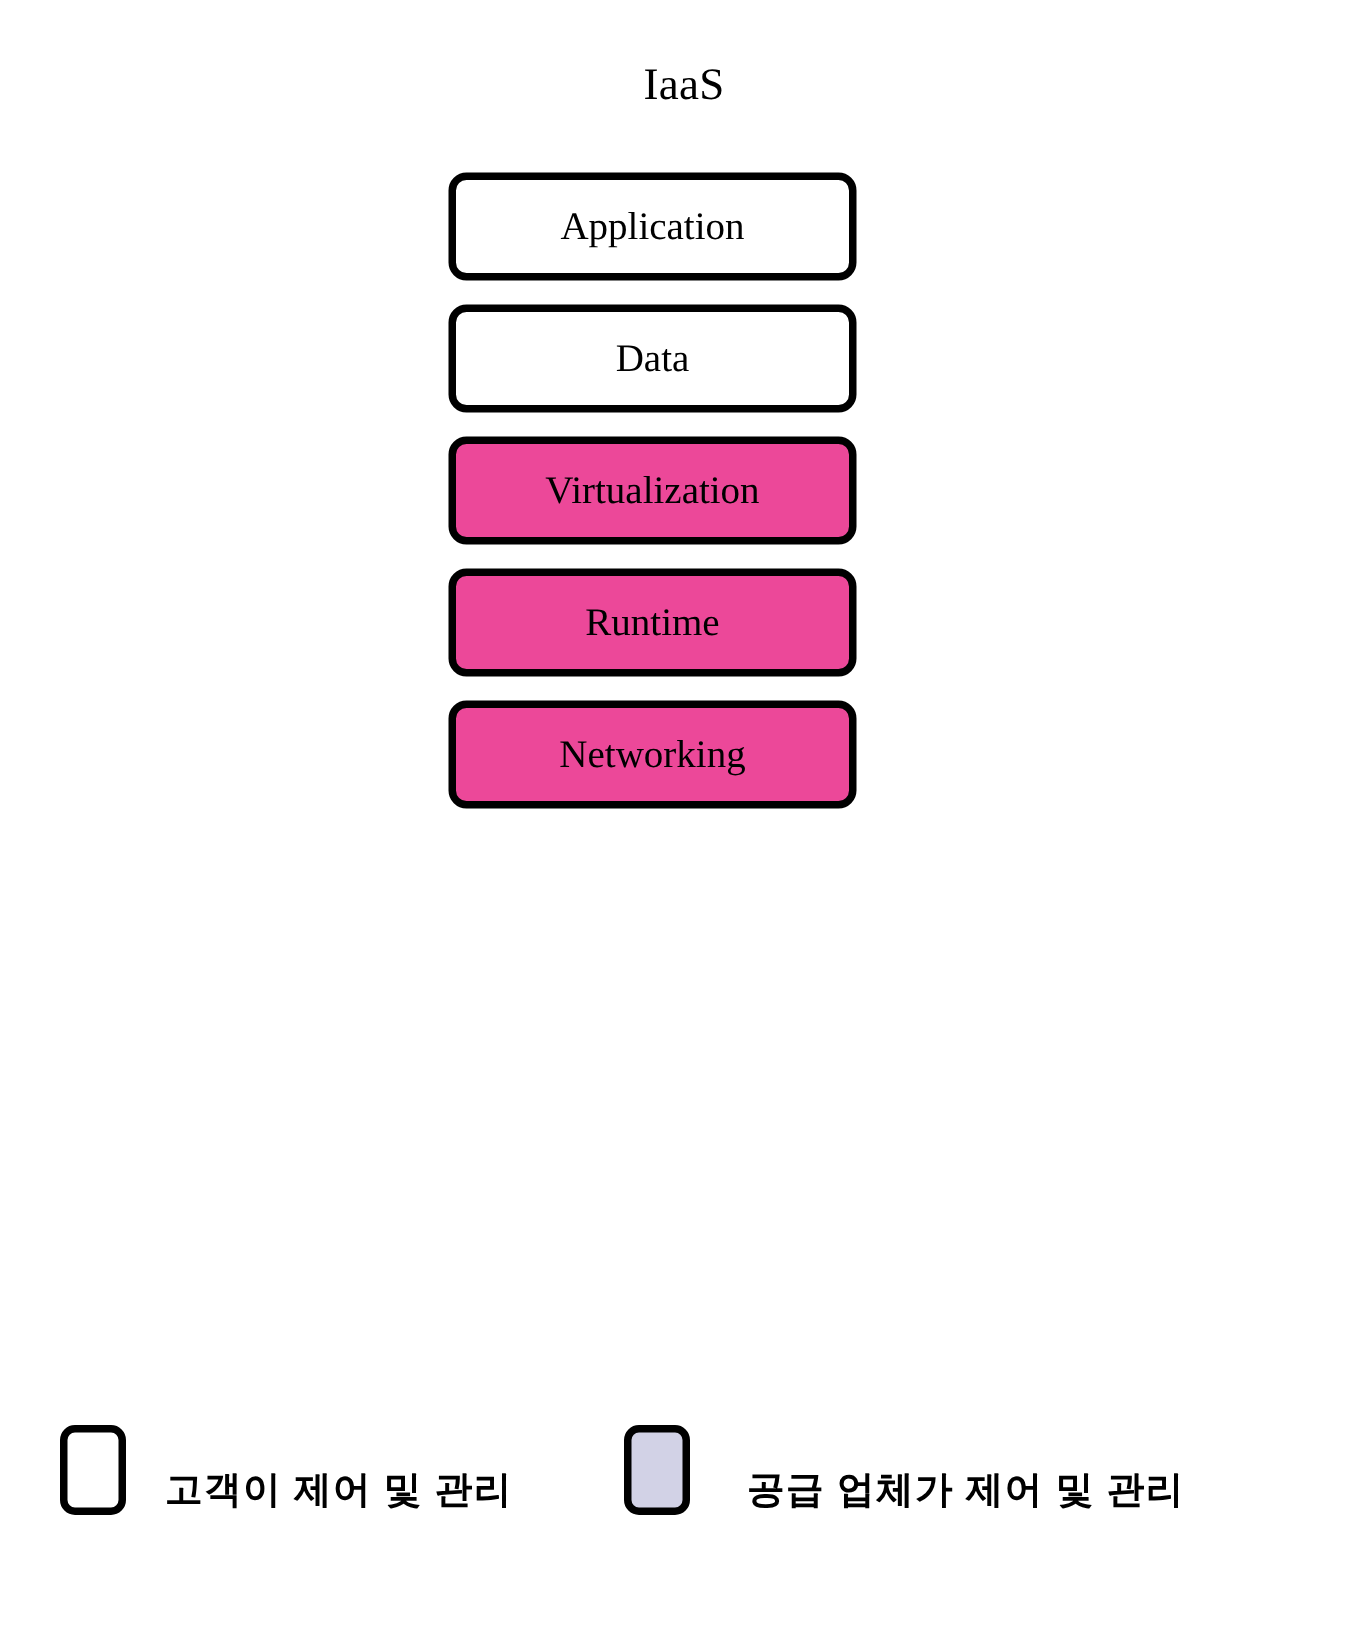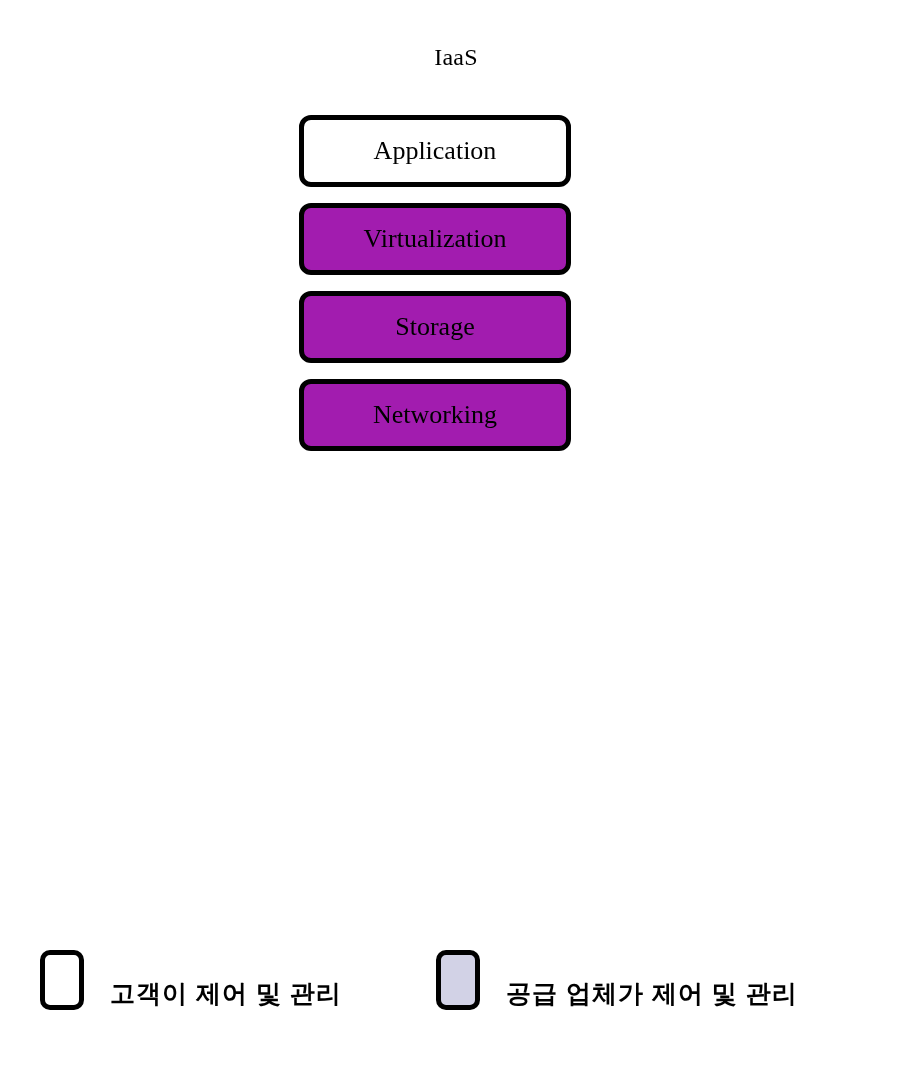--- a/index.html
+++ b/index.html
@@ -23,21 +23,21 @@
   }
 
   
   .title {
     position: absolute;
     top: 39px;
     left: 0;
     width: 912px;
     text-align: center;
     font-family: "Liberation Serif", "DejaVu Serif", serif;
-    font-size: 24px;
+    font-size: 30px;
     line-height: 36px;
     color: #000000;
     letter-spacing: 0.2px;
     white-space: nowrap;
   }
 
   
   .stack {
     position: absolute;
     left: 299px;
@@ -53,21 +53,21 @@
     border: 5px solid #000000;
     border-radius: 12px;
     display: flex;
     align-items: center;
     justify-content: center;
     background: #ffffff;
   }
   .layer-box:last-child { margin-bottom: 12px; }
 
   .layer-box.shaded {
-    background: #a21caf;
+    background: #ec4899;
   }
 
   .layer-label {
     font-family: "Liberation Serif", "DejaVu Serif", serif;
     font-size: 26px;
     line-height: 30px;
     color: #000000;
     text-align: center;
     white-space: nowrap;
   }
@@ -82,21 +82,21 @@
   }
 
   .legend-item {
     position: absolute;
     display: flex;
     align-items: center;
     height: 64px;
   }
 
   .legend-item.customer { left: 40px; top: 0; }
-  .legend-item.vendor   { left: 436px; top: 0; }
+  .legend-item.vendor   { left: 416px; top: 0; gap: 12px; }
 
   .legend-swatch {
     box-sizing: border-box;
     width: 44px;
     height: 60px;
     border: 5px solid #000000;
     border-radius: 10px;
     background: #ffffff;
     flex: 0 0 auto;
   }
@@ -123,31 +123,34 @@
 <div id="diagram">
 
   <div class="title">IaaS</div>
 
   <div class="stack">
 
     <div class="layer-box">
       <span class="layer-label">Application</span>
     </div>
 
+    <div class="layer-box">
+      <span class="layer-label">Data</span>
+    </div>
 
 
 
 
     <div class="layer-box shaded">
       <span class="layer-label">Virtualization</span>
     </div>
 
 
     <div class="layer-box shaded">
-      <span class="layer-label">Storage</span>
+      <span class="layer-label">Runtime</span>
     </div>
 
     <div class="layer-box shaded">
       <span class="layer-label">Networking</span>
     </div>
 
   </div>
 
   <div class="legend">
 

